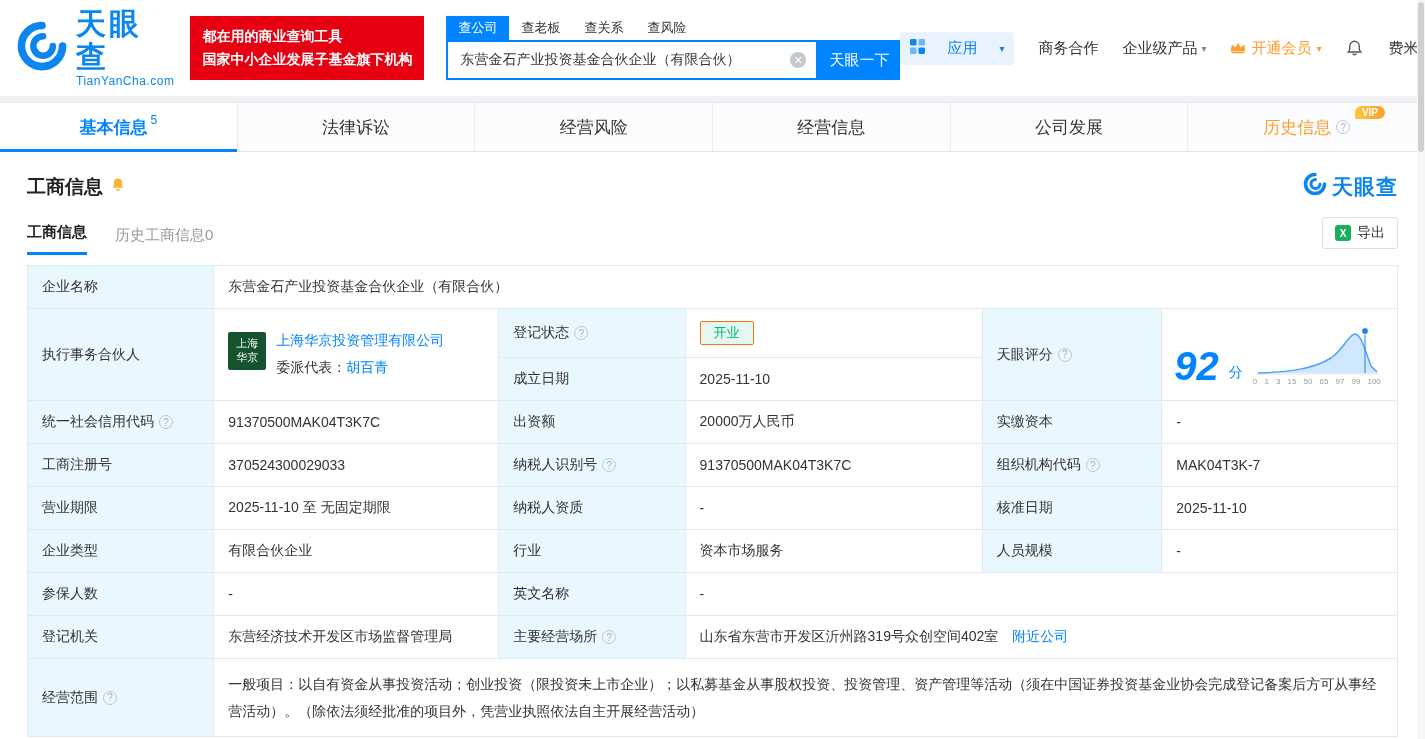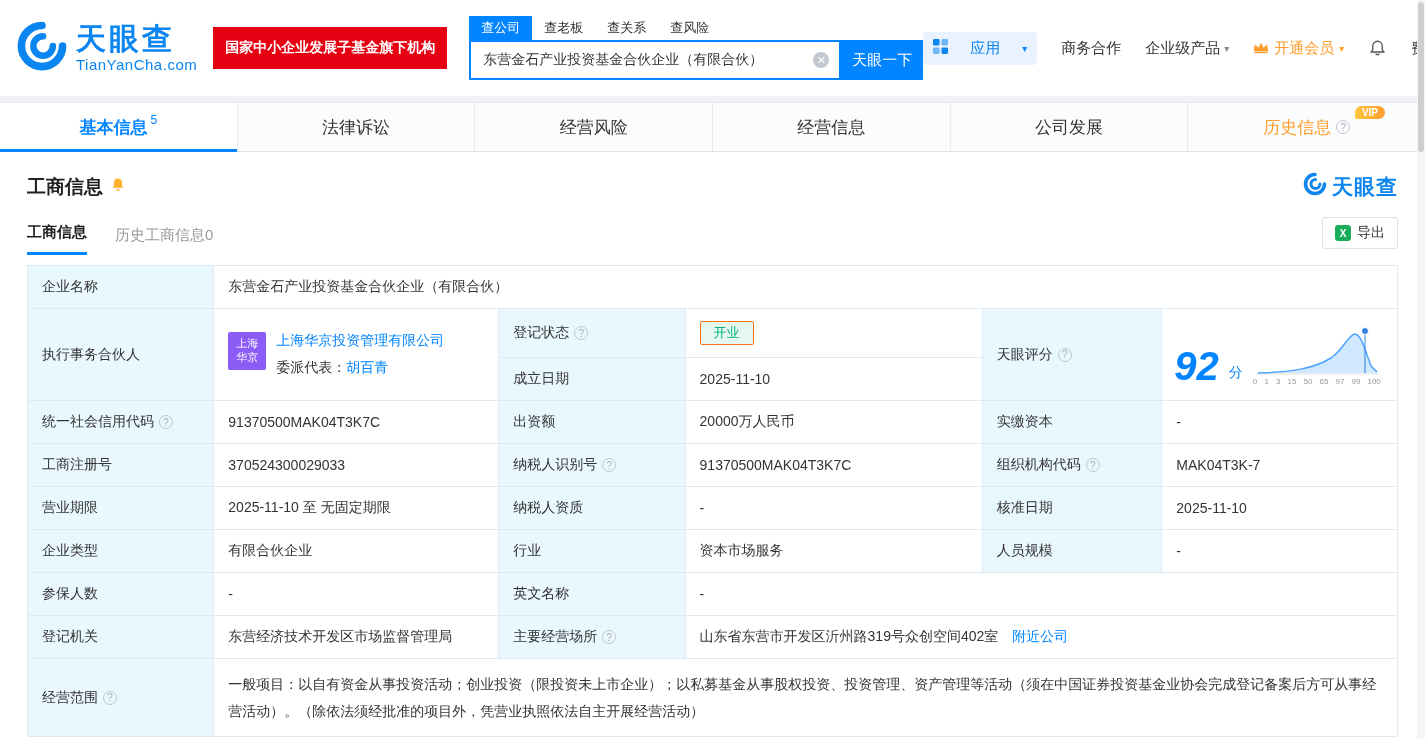--- a/index.html
+++ b/index.html
@@ -6,21 +6,21 @@
   body {
     margin: 0; width: 1425px; height: 739px; overflow: hidden;
     background: #fff; color: #333; position: relative;
     font-family: "Liberation Sans", "DejaVu Sans", sans-serif;
   }
   
   .header { display: flex; align-items: center; height: 96px; padding: 0 16px; }
   .logo { display: flex; align-items: center; gap: 8px; cursor: pointer; }
   .logo-text { display: flex; flex-direction: column; line-height: 1.1; }
   .logo-cn { font-size: 30px; font-weight: bold; color: #0b85f0; letter-spacing: 3px; }
-  .logo-en { font-size: 15px; color: #0b85f0; margin-top: 2px; letter-spacing: .5px; }
+  .logo-en { font-size: 12px; color: #0b85f0; margin-top: 2px; letter-spacing: .5px; }
   .slogan { background: #e60012; color: #fff; font-weight: bold; font-size: 14px;
     padding: 9px 12px; margin-left: 16px; line-height: 1.65; white-space: nowrap; }
   .search-area { margin-left: 22px; display: flex; flex-direction: column; }
   .search-tabs { display: flex; }
   .search-tab { padding: 3px 12px; font-size: 13px; color: #333; cursor: pointer; }
   .search-tab.active { background: #0084ff; color: #fff; }
   .search-row { display: flex; }
   .search-box { width: 372px; height: 40px; border: 2px solid #0084ff; display: flex;
     align-items: center; padding: 0 10px; background: #fff; }
   .search-input { border: none; outline: none; flex: 1; font-size: 14px; color: #333;
@@ -71,21 +71,21 @@
     font-size: 10px; font-weight: bold; display: flex; align-items: center; justify-content: center; }
   
   .info-table { width: 100%; border-collapse: collapse; margin-top: 10px; font-size: 14px; table-layout: fixed; }
   .info-table th, .info-table td { border: 1px solid #dfeaf2; padding: 12px 14px; text-align: left;
     font-weight: normal; vertical-align: middle; word-break: break-all; }
   .info-table th { background: #e9f7fe; color: #333; }
   .blue-link { color: #0084ff; cursor: pointer; text-decoration: none; }
   .status-badge { display: inline-block; background: #e5f7ef; color: #00b578; border: 1px solid #f97316;
     padding: 2px 13px; font-size: 13px; border-radius: 2px; }
   .partner { display: flex; gap: 10px; }
-  .partner-logo { width: 38px; height: 38px; background: #8b5cf6; color: #fff; font-size: 11px;
+  .partner-logo { width: 38px; height: 38px; background: #14532d; color: #fff; font-size: 11px;
     display: flex; flex-direction: column; align-items: center; justify-content: center;
     line-height: 1.25; border-radius: 2px; flex: none; }
   .partner-info { display: flex; flex-direction: column; gap: 9px; }
   .score-cell { display: flex; align-items: flex-end; gap: 10px; }
   .score-num { font-size: 40px; font-weight: bold; font-style: italic; color: #0084ff; line-height: 1; }
   .score-unit { color: #0084ff; font-size: 14px; align-self: flex-end; margin-bottom: 4px; }
   .chart-wrap { display: flex; flex-direction: column; }
   .ticks { display: flex; justify-content: space-between; font-size: 8px; color: #999; width: 128px; margin-top: 1px; }
   .scope-text { line-height: 1.9; }
   .label-flex { display: flex; align-items: center; }
@@ -104,20 +104,21 @@
         <path d="M25 15a9 9 0 1 0 9 9" stroke="#0b85f0" stroke-width="6" fill="none" stroke-linecap="round"></path>
       </svg>
     </span>
     <span class="logo-text">
       <span class="logo-cn">天眼查</span>
       <span class="logo-en">TianYanCha.com</span>
     </span>
   </div>
 
   <div class="slogan">
+    <div>都在用的商业查询工具</div>
     <div>国家中小企业发展子基金旗下机构</div>
   </div>
 
   <div class="search-area">
     <div class="search-tabs">
       <span class="search-tab active">查公司</span>
       <span class="search-tab">查老板</span>
       <span class="search-tab">查关系</span>
       <span class="search-tab">查风险</span>
     </div>

